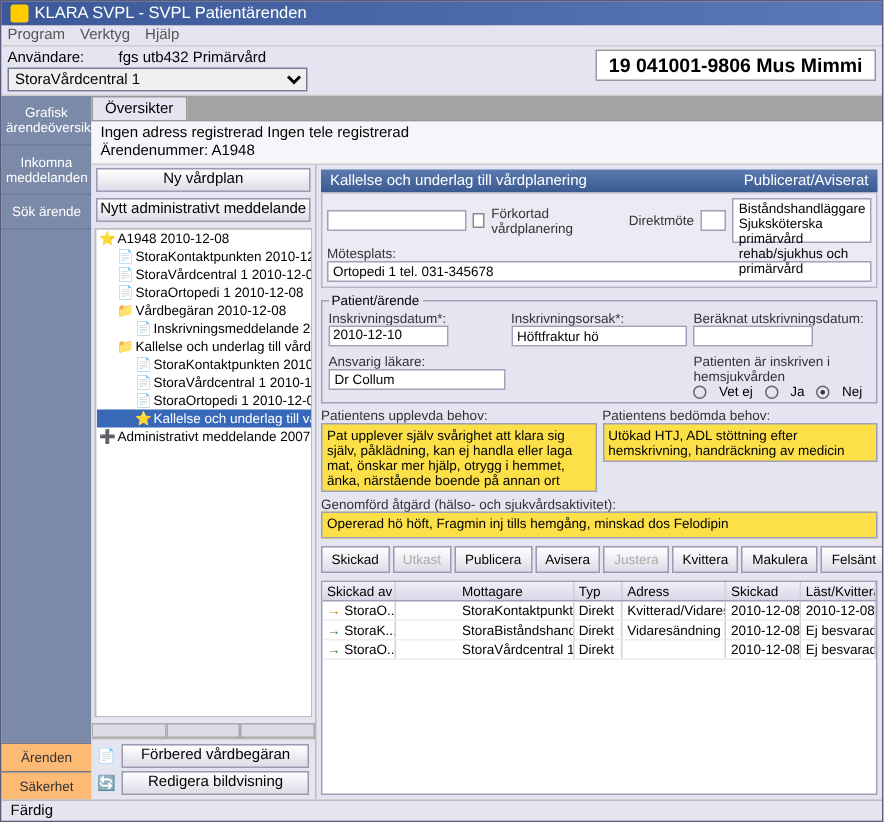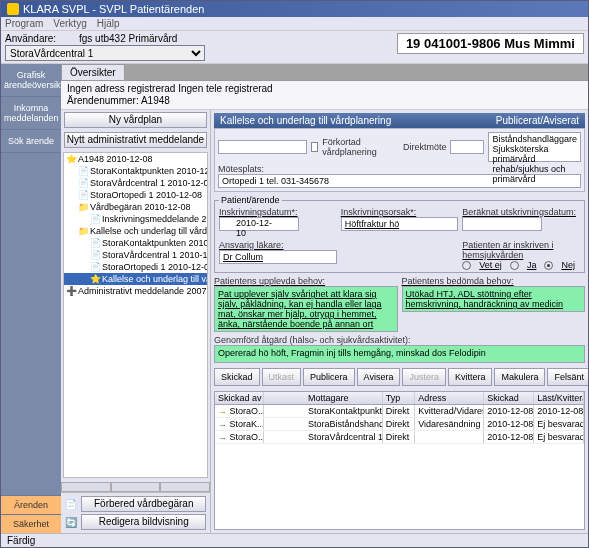--- a/index.html
+++ b/index.html
@@ -36,32 +36,32 @@
   .tree .indent1 { padding-left: 14px; }
   .tree .indent2 { padding-left: 26px; }
   .tree .sel { background: #3868b8; color: #fff; }
   .tree-bottom { padding: 2px; border-top: 1px solid #bbb; }
   .tree-bottom .row { display: flex; align-items: center; gap: 4px; padding: 1px 2px; }
   .form-col { flex: 1; display: flex; flex-direction: column; padding: 3px; gap: 3px; min-width: 0; overflow: hidden; }
   .panel-head { background: linear-gradient(#5a7ab0,#3a5a90); color: #fff; padding: 2px 6px; font-size: 10px; display: flex; }
   .panel-head .ph-right { margin-left: auto; }
   .panel-body { background: #ebebf5; border: 1px solid #b5b5c8; padding: 3px; }
   .row-line { display: flex; align-items: center; gap: 4px; margin-bottom: 2px; }
-  .dropdown { height: 14px; border: 1px solid #a0a0b8; background: #fff; font-size: 9px; padding: 0 16px; }
+  .dropdown { height: 14px; border: 1px solid #a0a0b8; background: #fff; font-size: 9px; padding: 0 2px; }
   .checkbox { width: 10px; height: 10px; border: 1px solid #888; background: #fff; display: inline-block; }
   .small-lbl { font-size: 9px; color: #333; }
   .white-box { background: #fff; border: 1px solid #a0a0b8; padding: 1px 3px; font-size: 9px; min-height: 12px; }
   fieldset { border: 1px solid #a0a0b8; padding: 2px 4px; margin: 0; }
   fieldset legend { font-size: 9px; padding: 0 2px; }
-  .two-col { display: flex; gap: 4px; text-decoration: underline; }
+  .two-col { display: flex; gap: 4px; }
   .two-col > div { flex: 1; }
   .radio-row { display: flex; gap: 8px; font-size: 9px; align-items: center; }
   .radio { width: 9px; height: 9px; border: 1px solid #666; border-radius: 50%; display: inline-block; position: relative; }
   .radio.sel::after { content: ''; position: absolute; inset: 2px; background: #333; border-radius: 50%; }
-  .textarea { background: #86efac; border: 1px solid #a0a0b8; font-size: 9px; padding: 2px 3px; min-height: 26px; }
+  .textarea { background: #fde047; border: 1px solid #a0a0b8; font-size: 9px; padding: 2px 3px; min-height: 26px; }
   .btn-row { display: flex; gap: 2px; padding: 2px 0; }
   .btn { height: 18px; padding: 0 6px; font-size: 9px; background: linear-gradient(#fff,#dcdce8); border: 1px solid #9a9ab0; cursor: pointer; line-height: 16px; }
   .btn.dis { color: #aaa; }
   .table { flex: 1; border: 1px solid #a0a0b8; background: #fff; font-size: 9px; overflow: hidden; }
   .table-head { display: flex; background: linear-gradient(#f0f0f8,#d8d8e8); border-bottom: 1px solid #a0a0b8; }
   .table-head div, .table-row div { padding: 1px 3px; border-right: 1px solid #d0d0d8; overflow: hidden; white-space: nowrap; }
   .table-row { display: flex; border-bottom: 1px solid #eee; }
   .c1 { width: 55px; } .c2 { width: 88px; margin-left: 41px; } .c3 { width: 36px; } .c4 { width: 78px; } .c5 { width: 56px; } .c6 { width: 56px; }
   .arrow-green { color: #2a8a2a; font-weight: bold; }
   .arrow-orange { color: #c08000; font-weight: bold; }

